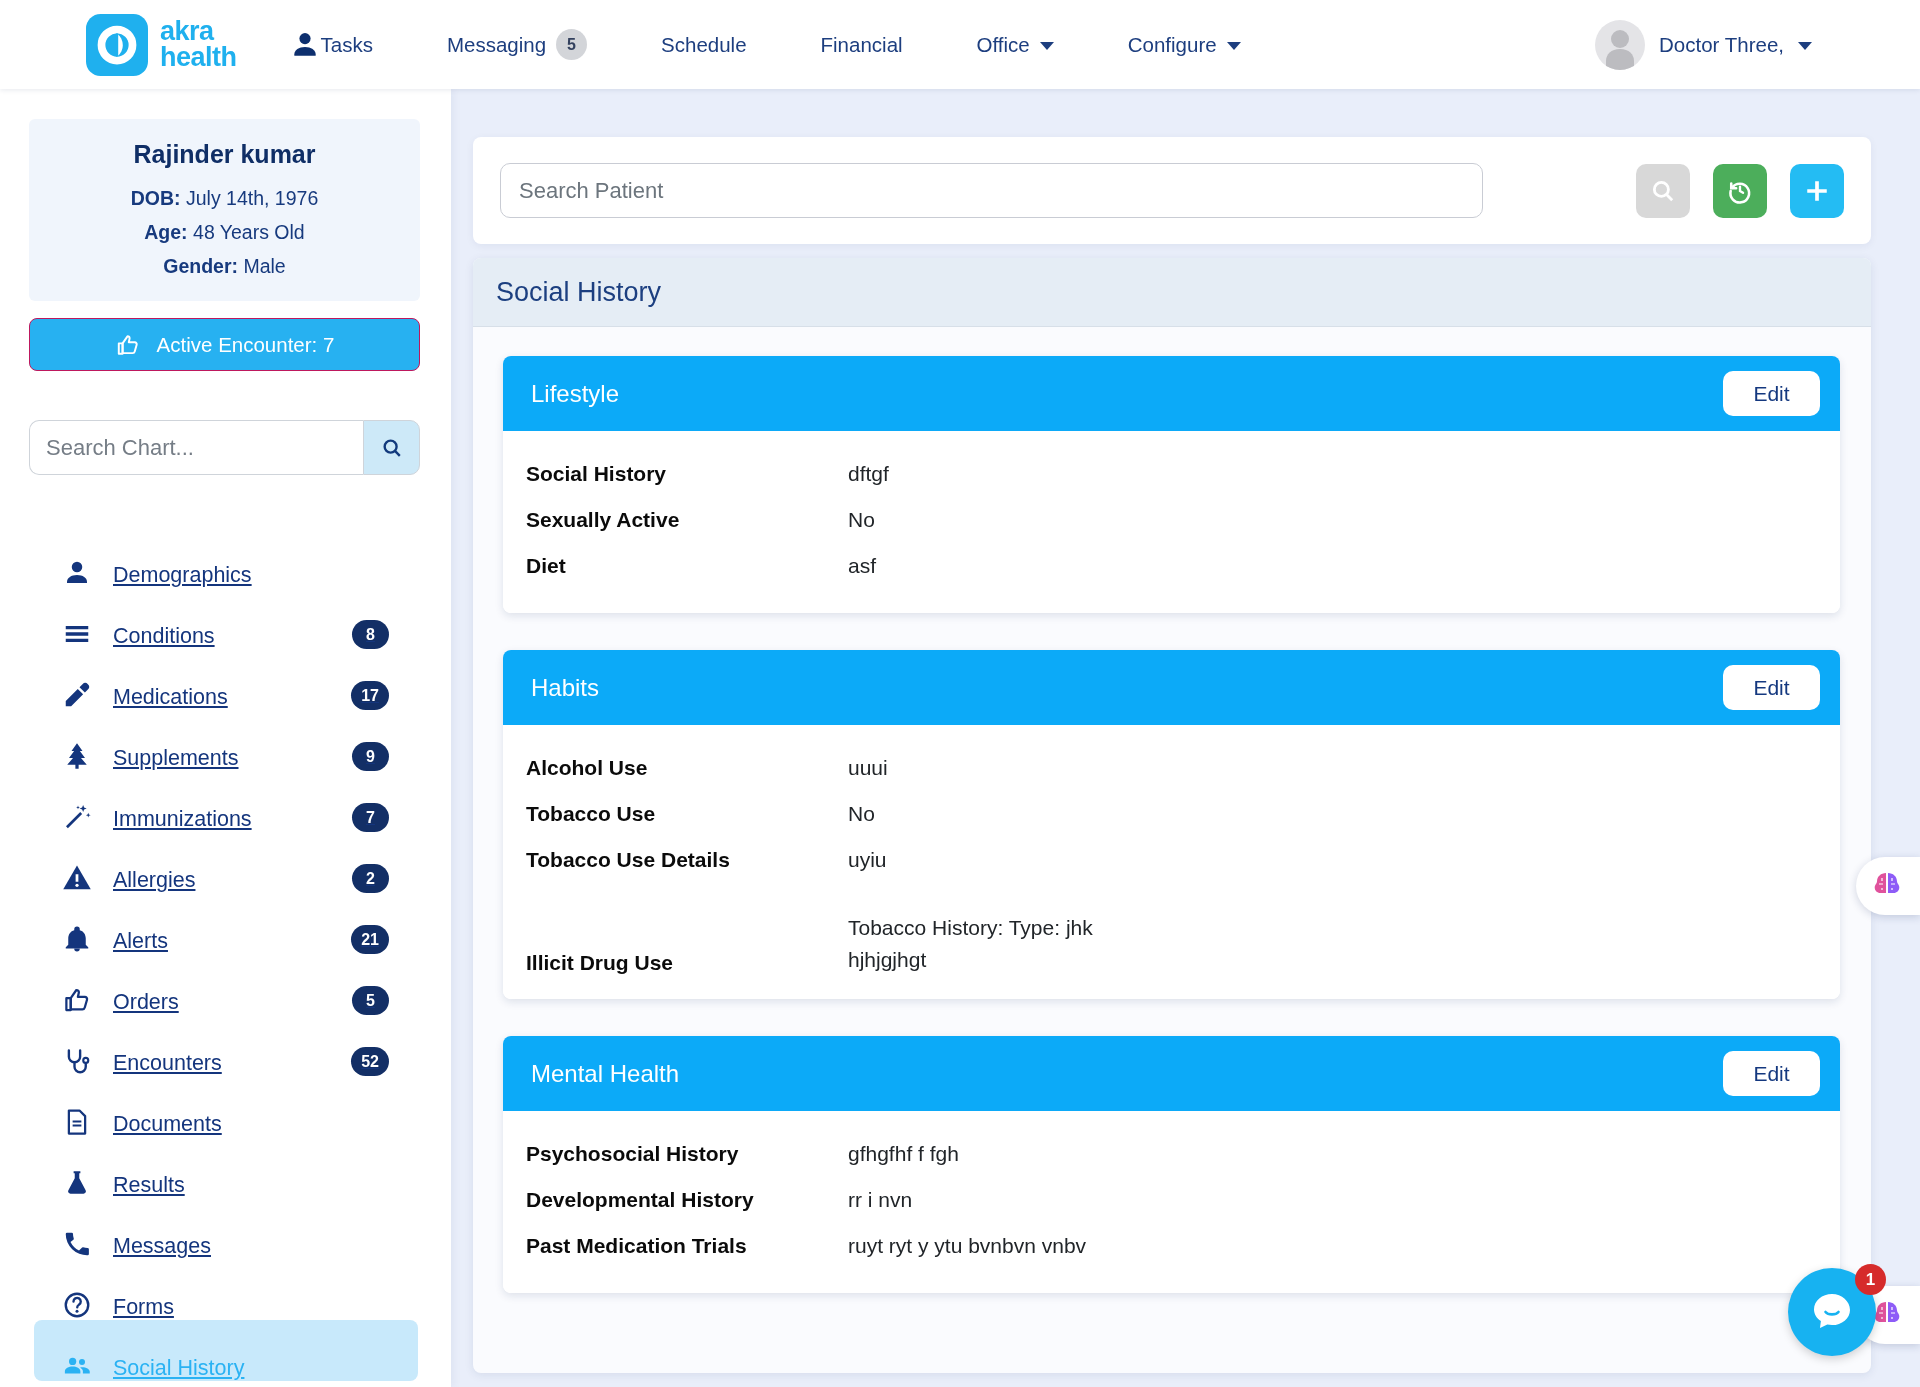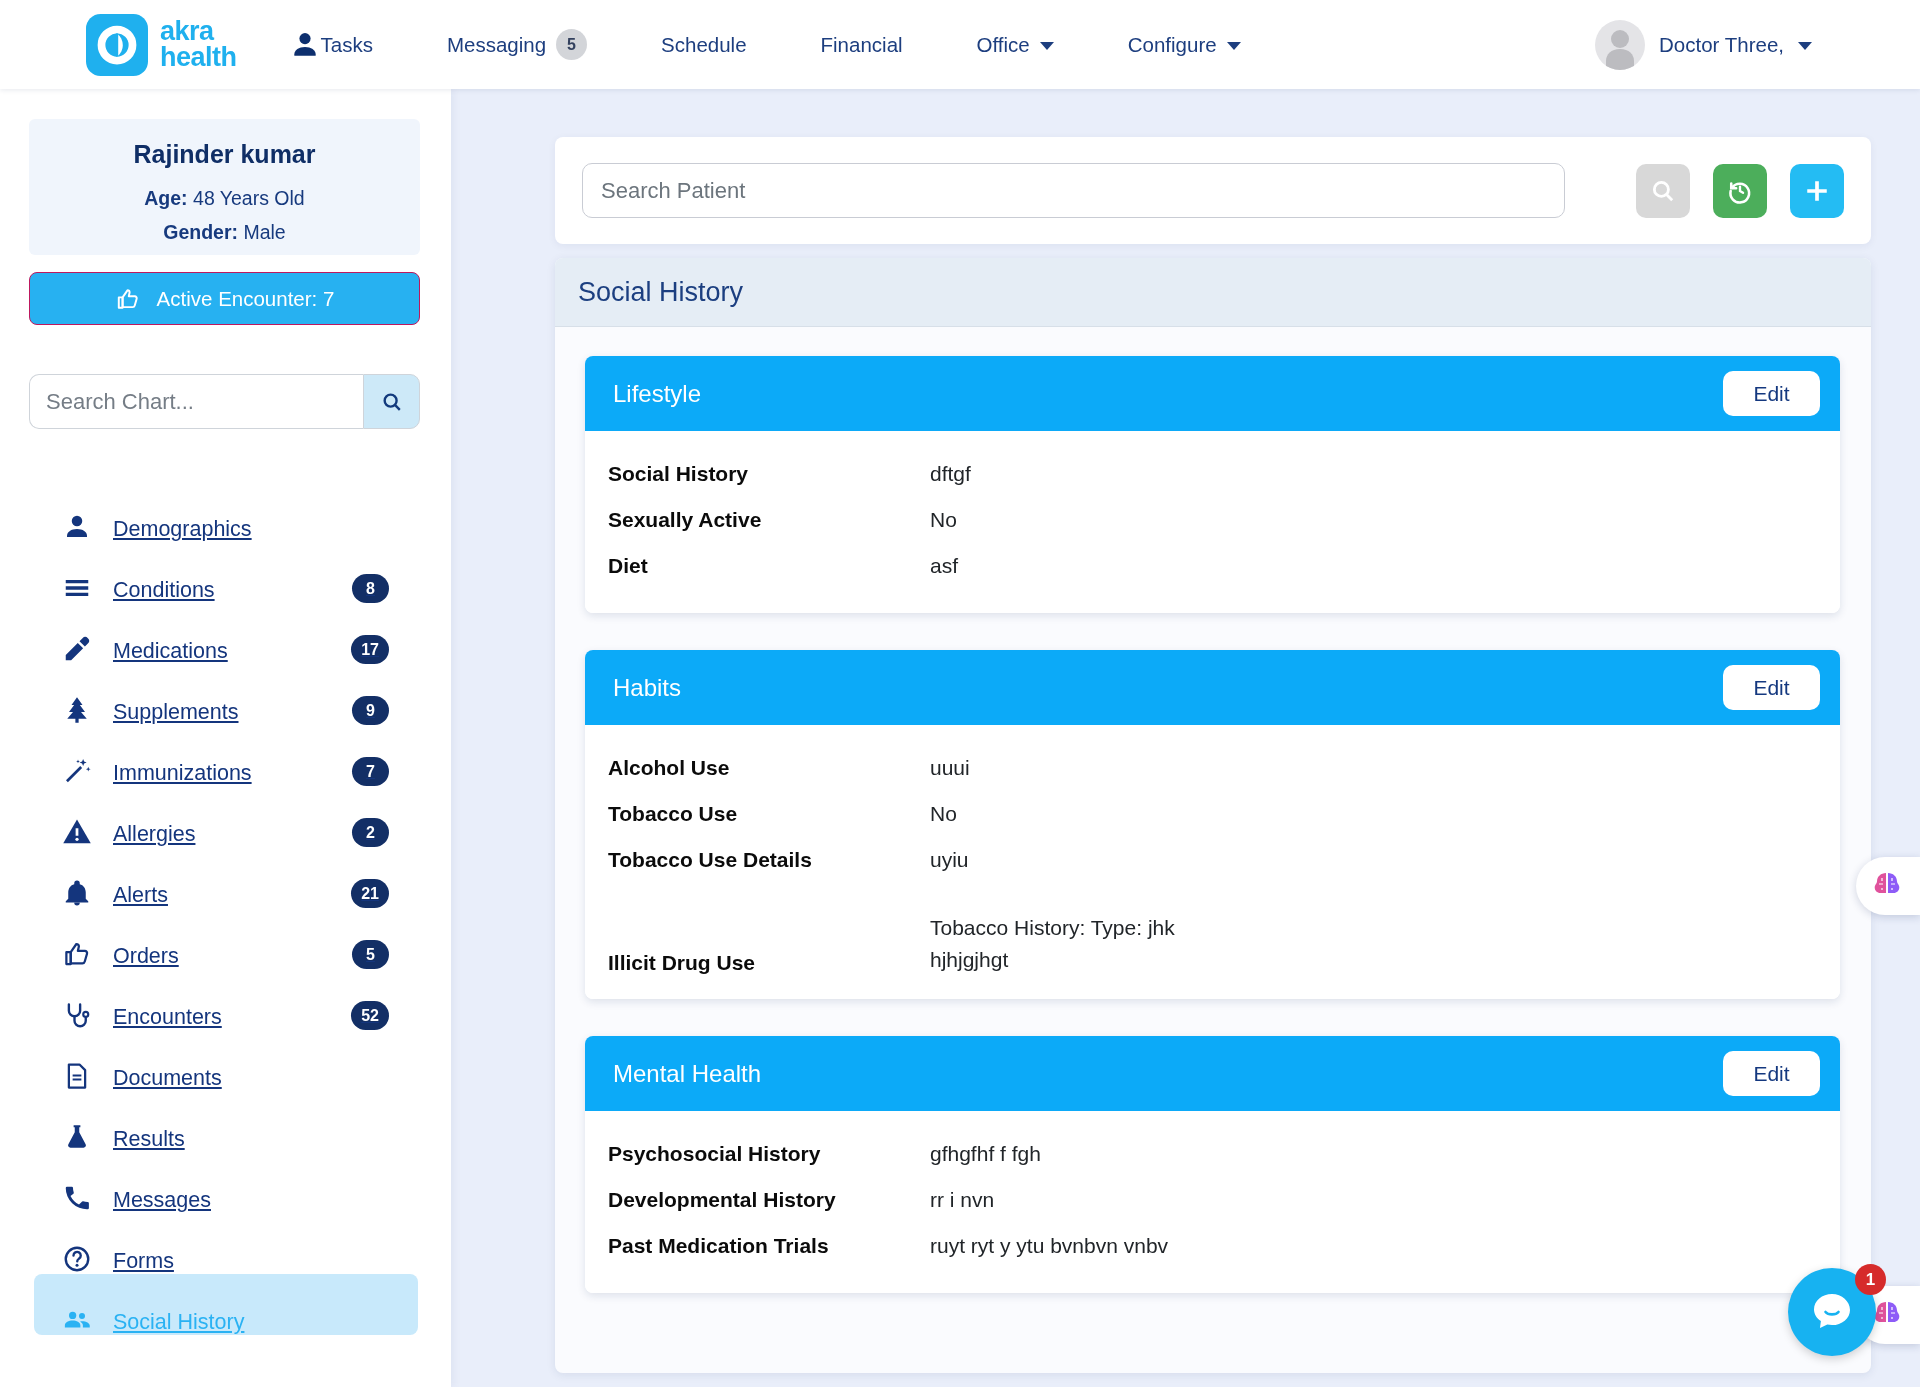--- a/index.html
+++ b/index.html
@@ -29,21 +29,21 @@
   .hdr-right { margin-left:auto; margin-right:108px; display:flex; align-items:center; gap:14px; cursor:pointer; }
   .avatar { width:50px; height:50px; border-radius:50%; background:#e4e4e7; overflow:hidden; display:flex; align-items:flex-end; justify-content:center; }
   .hdr-right .name { font-size:20.5px; color:#1d3e7f; }
   
   .sidebar {
     position:absolute; top:89px; left:0; bottom:0; width:451px;
     background:#fff; z-index:4; box-shadow:3px 0 8px rgba(20,40,90,.05);
   }
   .patient-card {
     margin:30px 31px 0 29px; background:#f0f5fc; border-radius:6px;
-    text-align:center; padding:21px 10px 6px;
+    text-align:center; padding:21px 10px 18px;
   }
   .patient-name { font-size:25px; font-weight:700; color:#0f2e66; margin-bottom:12px; }
   .patient-line { font-size:19.5px; color:#173a7e; line-height:1.75; }
   .patient-line b { font-weight:700; }
   .active-enc {
     margin:17px 31px 0 29px; height:53px; display:flex; align-items:center; justify-content:center;
     gap:16px; background:#27b1f1; border:1px solid #be185d; border-radius:8px;
     color:#fff; font-size:20.5px; cursor:pointer; width:calc(100% - 60px);
   }
   .chart-search { margin:49px 31px 0 29px; display:flex; height:55px;border-radius:6px; }
@@ -66,21 +66,21 @@
   .nav-badge {
     margin-left:auto; background:#132f66; color:#fff; font-size:16px; font-weight:700;
     min-width:37px; height:29px; border-radius:15px; display:flex; align-items:center; justify-content:center; padding:0 10px;
   }
   .nav-badge:empty { display:none; }
   .nav-item.active {
     background:#c8e9fb; color:#2ab2f3; border-radius:8px;
     margin:0 33px 0 34px; padding:0 29px 0 28px;
   }
   
-  .main { position:absolute; left:451px; top:89px; right:0; bottom:0; padding:48px 49px 0 76px;margin-left:28px; }
+  .main { position:absolute; left:451px; top:89px; right:0; bottom:0; padding:48px 49px 0 22px; }
   .search-card {
     background:#fff; border-radius:8px; height:107px; box-shadow:0 2px 8px rgba(20,40,90,.06);
     display:flex; align-items:center; padding:0 27px; margin-bottom:14px;
   }
   .search-card input {
     width:983px; height:55px; border:1px solid #c9ccd4; border-radius:10px;
     font-size:22px; padding:0 18px; color:#444; font-family:"Liberation Sans",sans-serif; outline:none;
   }
   .search-card input::placeholder { color:#6c757d; }
   .sc-buttons { margin-left:auto; display:flex; gap:23px; }
@@ -186,20 +186,21 @@
     </span>
     <span class="name">Doctor Three,</span>
     <span class="caret"></span>
   </div>
 </div>
 
 <div class="sidebar">
 
   <div class="patient-card">
     <div class="patient-name">Rajinder kumar</div>
+    <div class="patient-line"><b>DOB:</b> <span>July 14th, 1976</span></div>
     <div class="patient-line"><b>Age:</b> <span>48 Years Old</span></div>
     <div class="patient-line"><b>Gender:</b> <span>Male</span></div>
   </div>
 
   <div class="active-enc">
     <svg width="26" height="26" viewBox="0 0 24 24" fill="none" stroke="#fff" stroke-width="1.8" stroke-linejoin="round">
         <path d="M7 10.5 11.5 4a2 2 0 0 1 2 2l-.8 3.5h5.6a1.8 1.8 0 0 1 1.7 2.3l-1.8 6.2a2 2 0 0 1-1.9 1.5H7z"></path>
         <path d="M7 10.5H3.5V20H7z"></path>
       </svg>
     <span>Active Encounter: 7</span>

